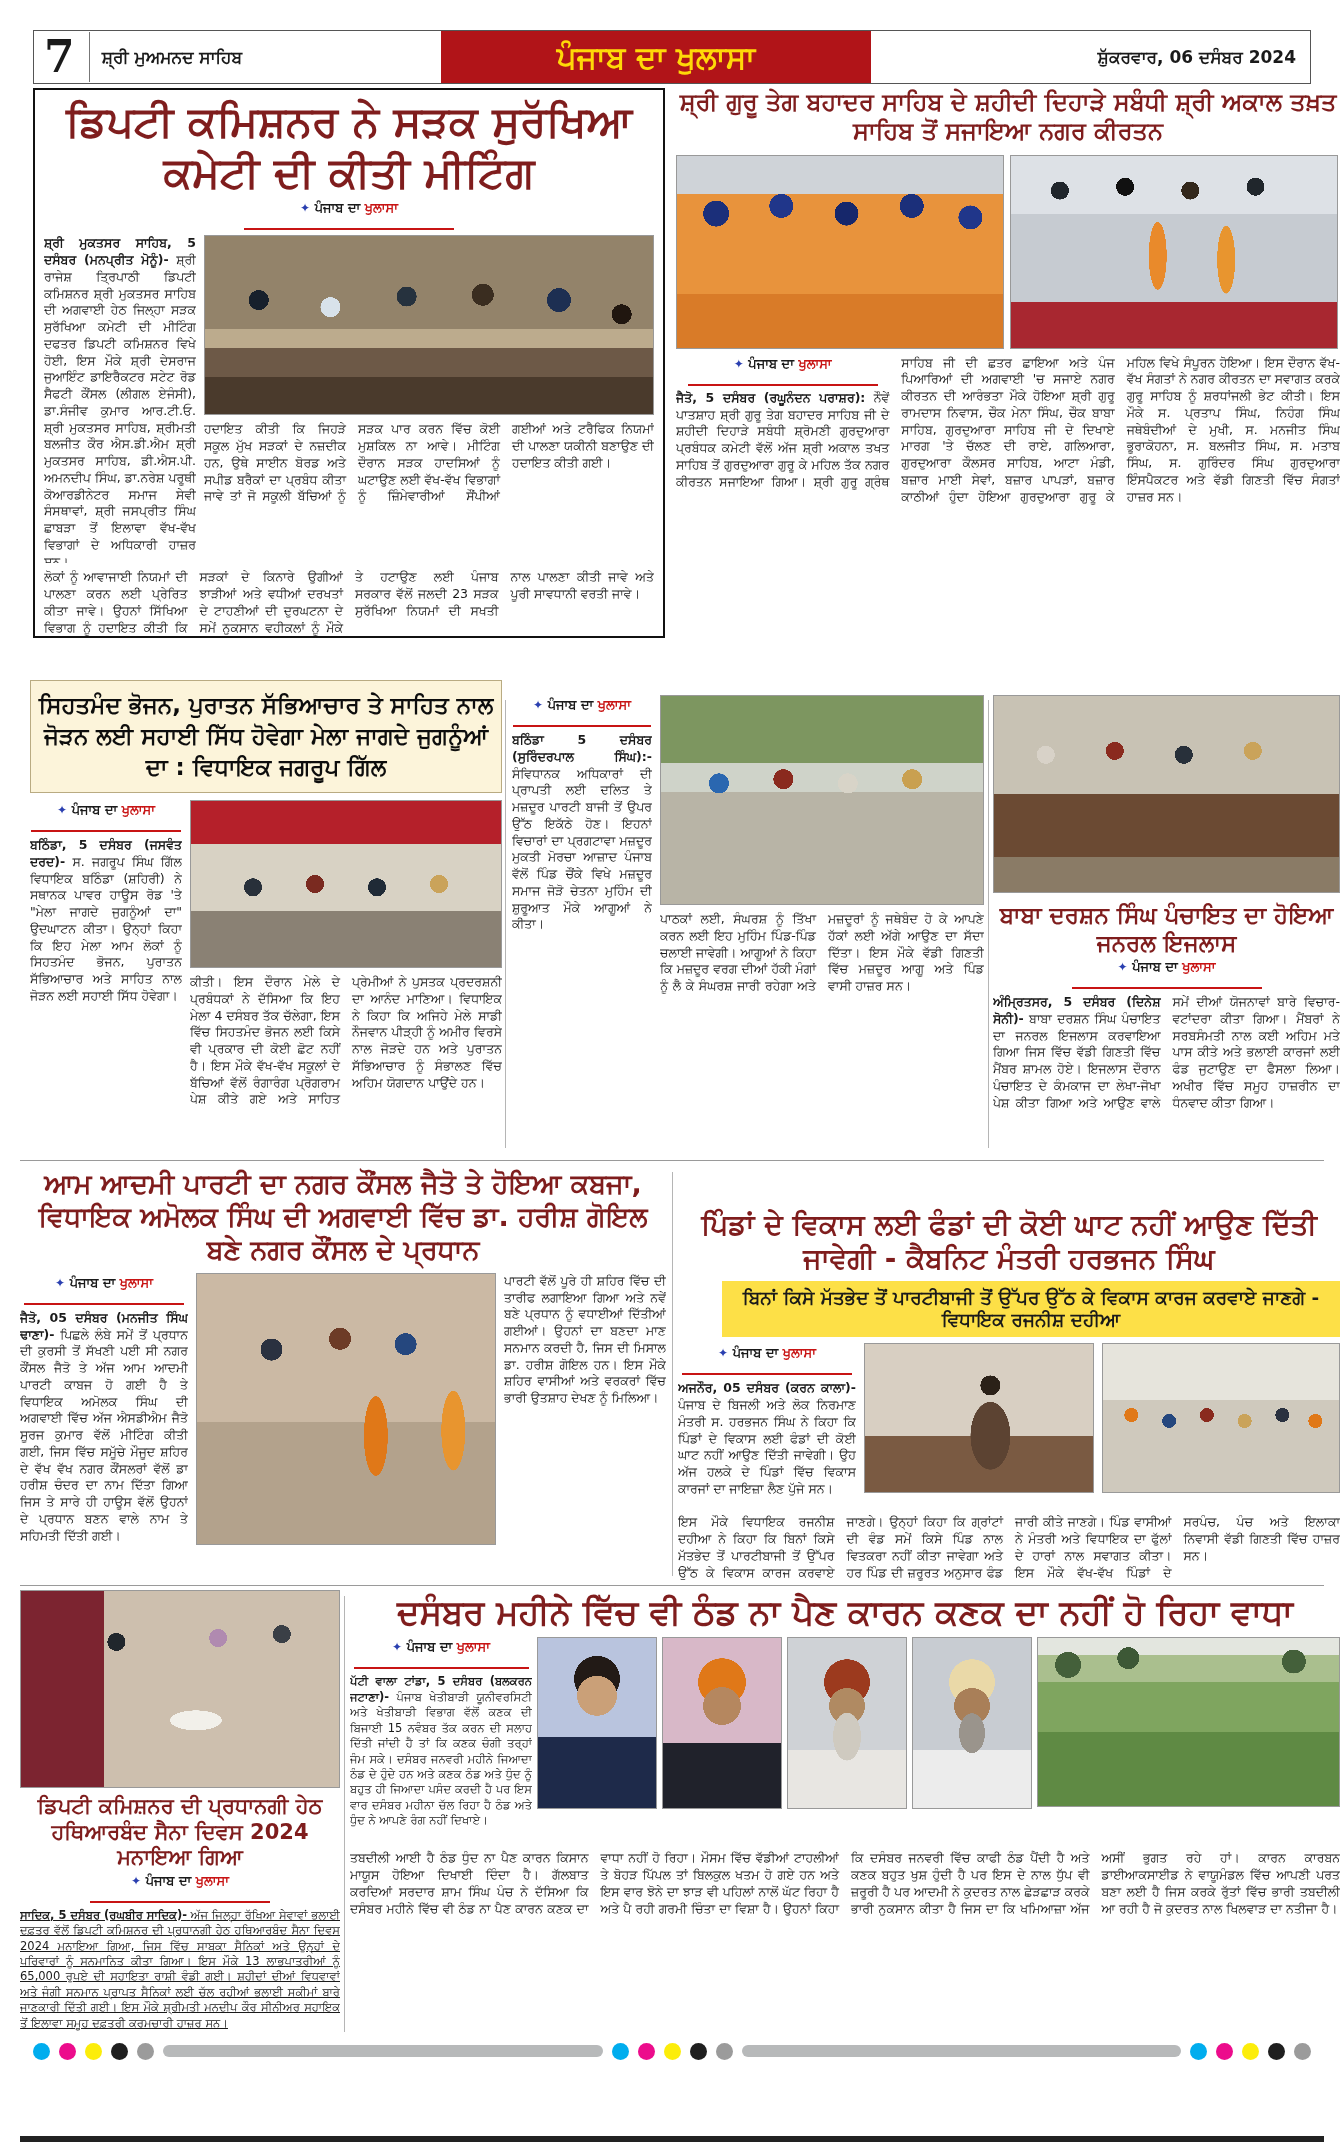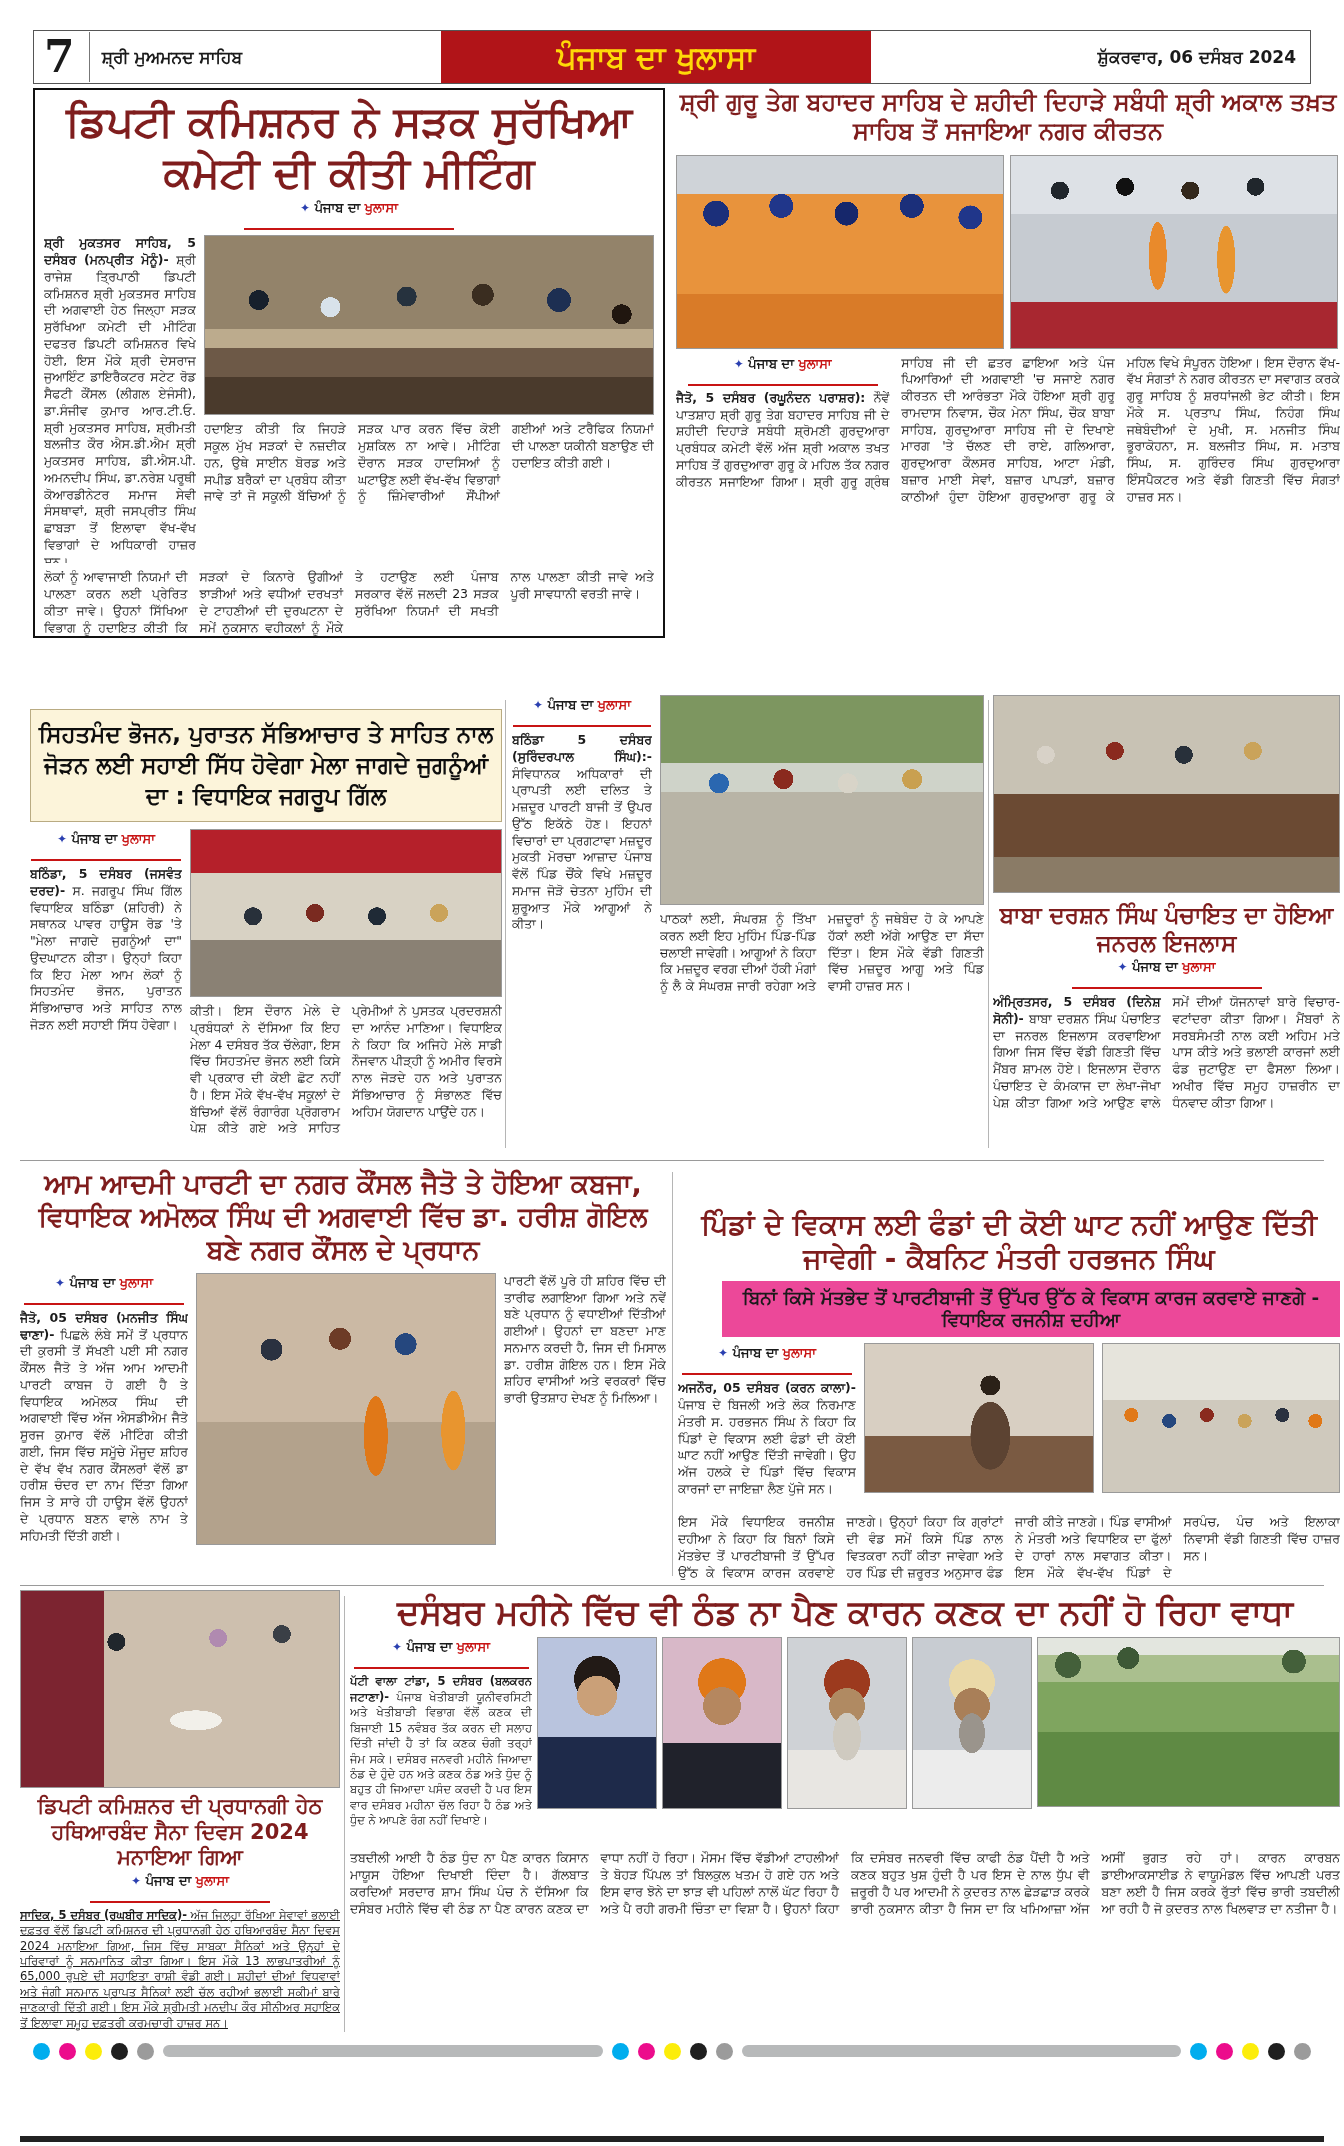--- a/index.html
+++ b/index.html
@@ -120,32 +120,32 @@
   .po4{background:
     radial-gradient(ellipse 13px 20px at 50% 56%,#9a948c 99%,transparent),
     radial-gradient(circle 18px at 50% 40%,#a97f58 99%,transparent),
     radial-gradient(circle 23px at 50% 26%,#ead9a8 99%,transparent),
     linear-gradient(180deg,#c8ccd2 0 66%,#ececec 66% 100%);}
   
   .a1{left:33px;top:88px;width:632px;height:550px;border:2.5px solid #111;padding:2px 9px;box-sizing:border-box;}
   .a1 .hl{font-size:42px;margin:4px 0 2px 0;}
   .a2{left:676px;top:88px;width:664px;height:552px;}
   .a2 .hl{font-size:24px;margin:0 0 8px 0;}
-  .a3{left:30px;top:709px;width:472px;height:456px;}
+  .a3{left:30px;top:680px;width:472px;height:456px;}
   .cream{background:#fcf4da;border:1px solid #b9ab82;font-size:23px;font-weight:bold;text-align:center;
          line-height:1.35;padding:9px 6px;color:#0d0d0d;}
   .a4{left:512px;top:695px;width:472px;height:456px;}
   .a4 .hl{font-size:24px;margin:2px 0 6px 0;}
   .a5{left:993px;top:695px;width:347px;height:456px;}
   .a5 .hl{font-size:23px;margin:8px 0 2px 0;}
   .a6{left:20px;top:1168px;width:646px;height:412px;}
   .a6 .hl{font-size:27px;margin:0 0 6px 0;}
   .a7{left:678px;top:1208px;width:662px;height:412px;}
   .a7 .hl{font-size:28px;margin:0 0 5px 0;}
-  .peach{background:#ec4899;font-size:18.5px;font-weight:bold;text-align:center;padding:6px 12px;margin-bottom:6px;margin-left:44px;}
+  .peach{background:#fde047;font-size:18.5px;font-weight:bold;text-align:center;padding:6px 12px;margin-bottom:6px;margin-left:44px;}
   .a9{left:20px;top:1590px;width:320px;height:448px;}
   .a9 .hl{font-size:21px;margin:6px 0 2px 0;}
   .a8{left:350px;top:1590px;width:990px;height:448px;}
   .a8 .hl{font-size:34px;margin:2px 0 4px 0;}
   
   .reg{left:33px;top:2042px;width:1278px;height:18px;display:flex;align-items:center;gap:9px;}
   .dot{width:17px;height:17px;border-radius:50%;flex:none;}
   .c-c{background:#00adee}.c-m{background:#ec0c8c}.c-y{background:#fced0a}
   .c-k{background:#1f1f1f}.c-g{background:#9b9b9b}
   .bar{flex:1;height:12px;border-radius:7px;background:#b7b9ba;}

